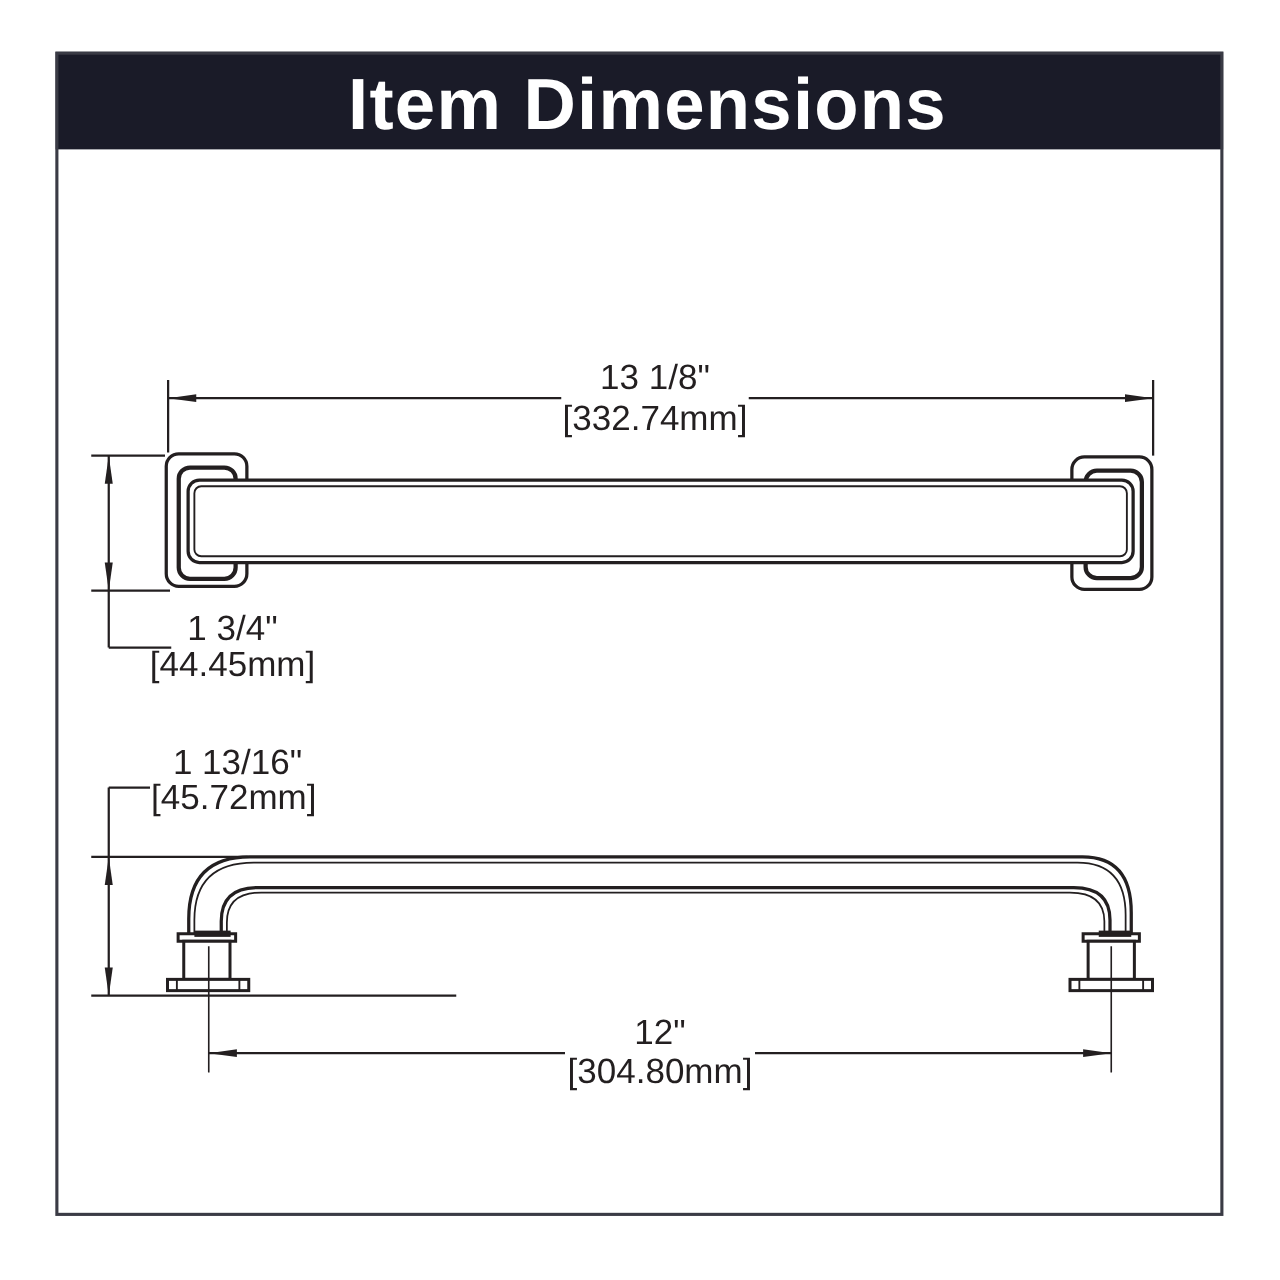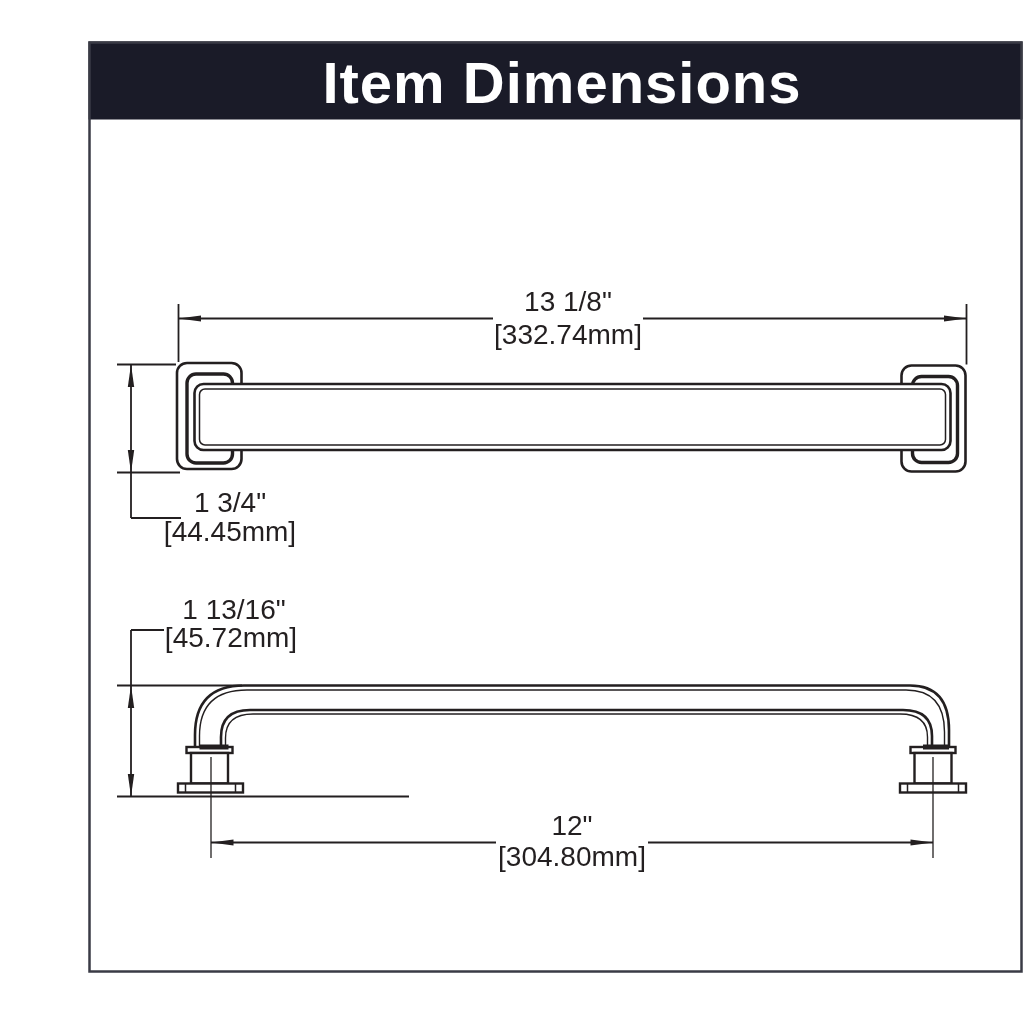--- a/index.html
+++ b/index.html
@@ -1,21 +1,21 @@
 <!DOCTYPE html>
 <html><head>
 <meta charset="utf-8">
 <style>
   html, body { margin: 0; padding: 0; }
   body {
     width: 1024px; height: 1024px;
     background: #ffffff;
     font-family: "Liberation Sans", sans-serif;
   }
-  #stage { position: relative; width: 872px; height: 1024px; padding-left: 44px; }
+  #stage { position: relative; width: 872px; height: 1024px; }
   svg { display: block; font-family: "Liberation Sans", sans-serif; }
   .lines, .lines * { fill: none; }
   .fillwhite { fill: #ffffff !important; }
   .arrows * { stroke: none; }
   .labels text { font-size: 28px; text-anchor: middle; }
   .title { font-size: 58px; font-weight: bold; letter-spacing: 1px; text-anchor: middle; }
 </style>
 </head>
 <body>
 

